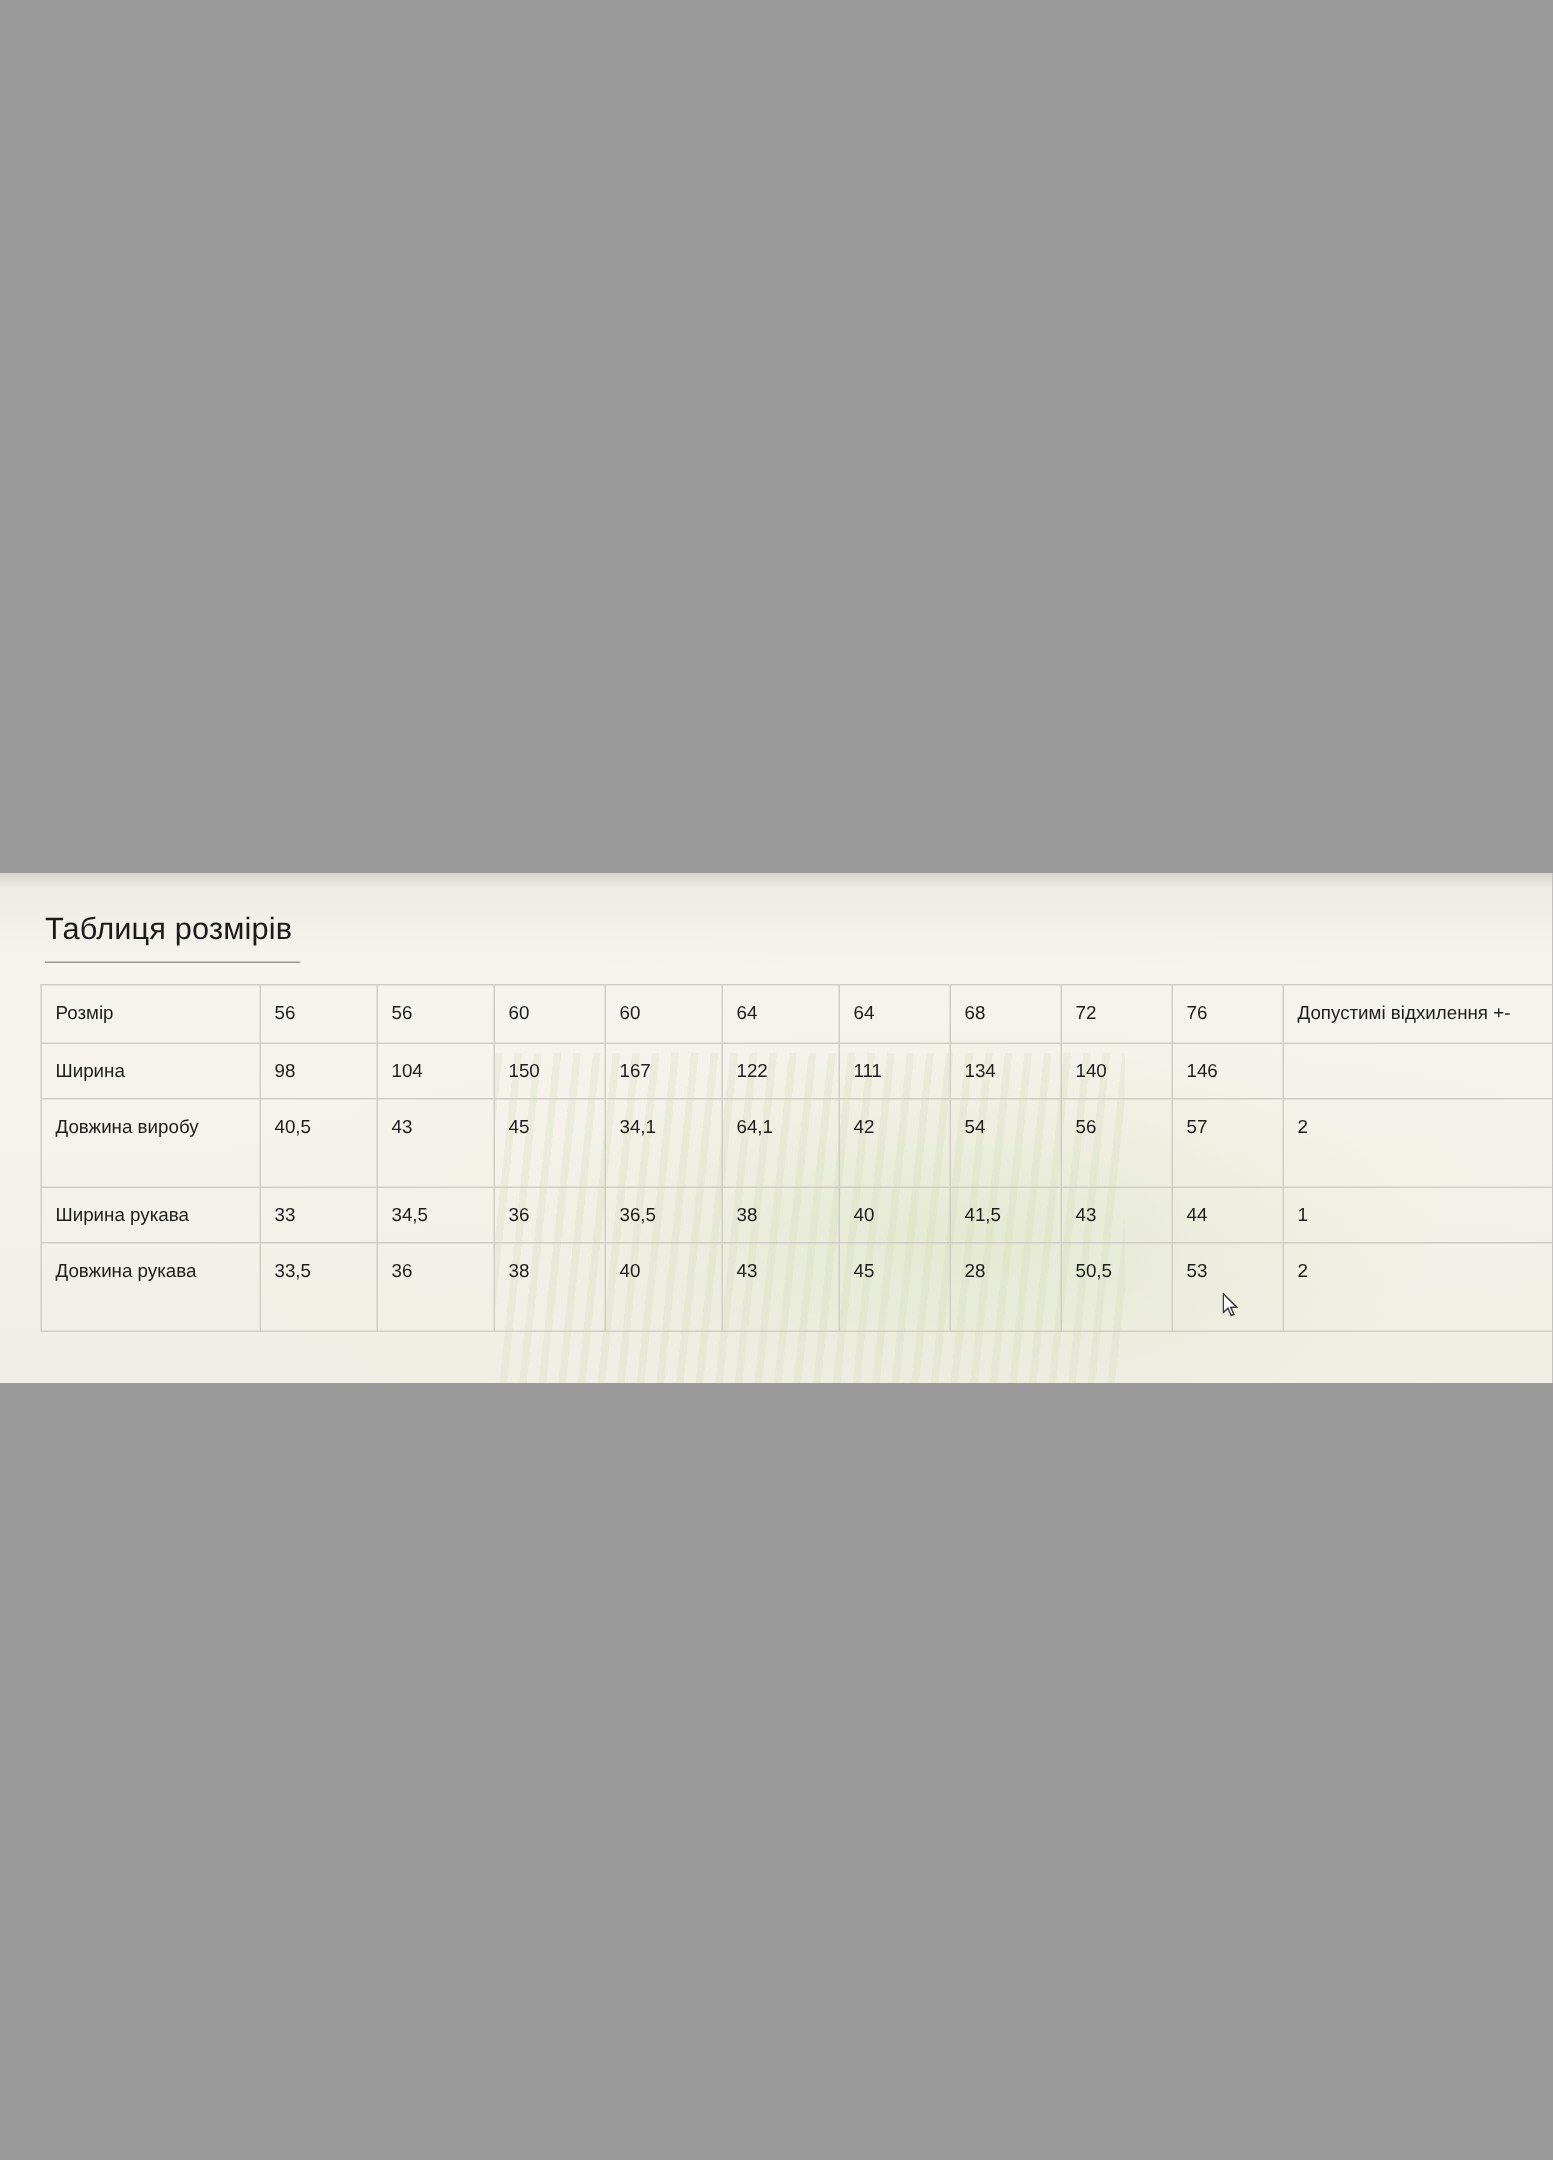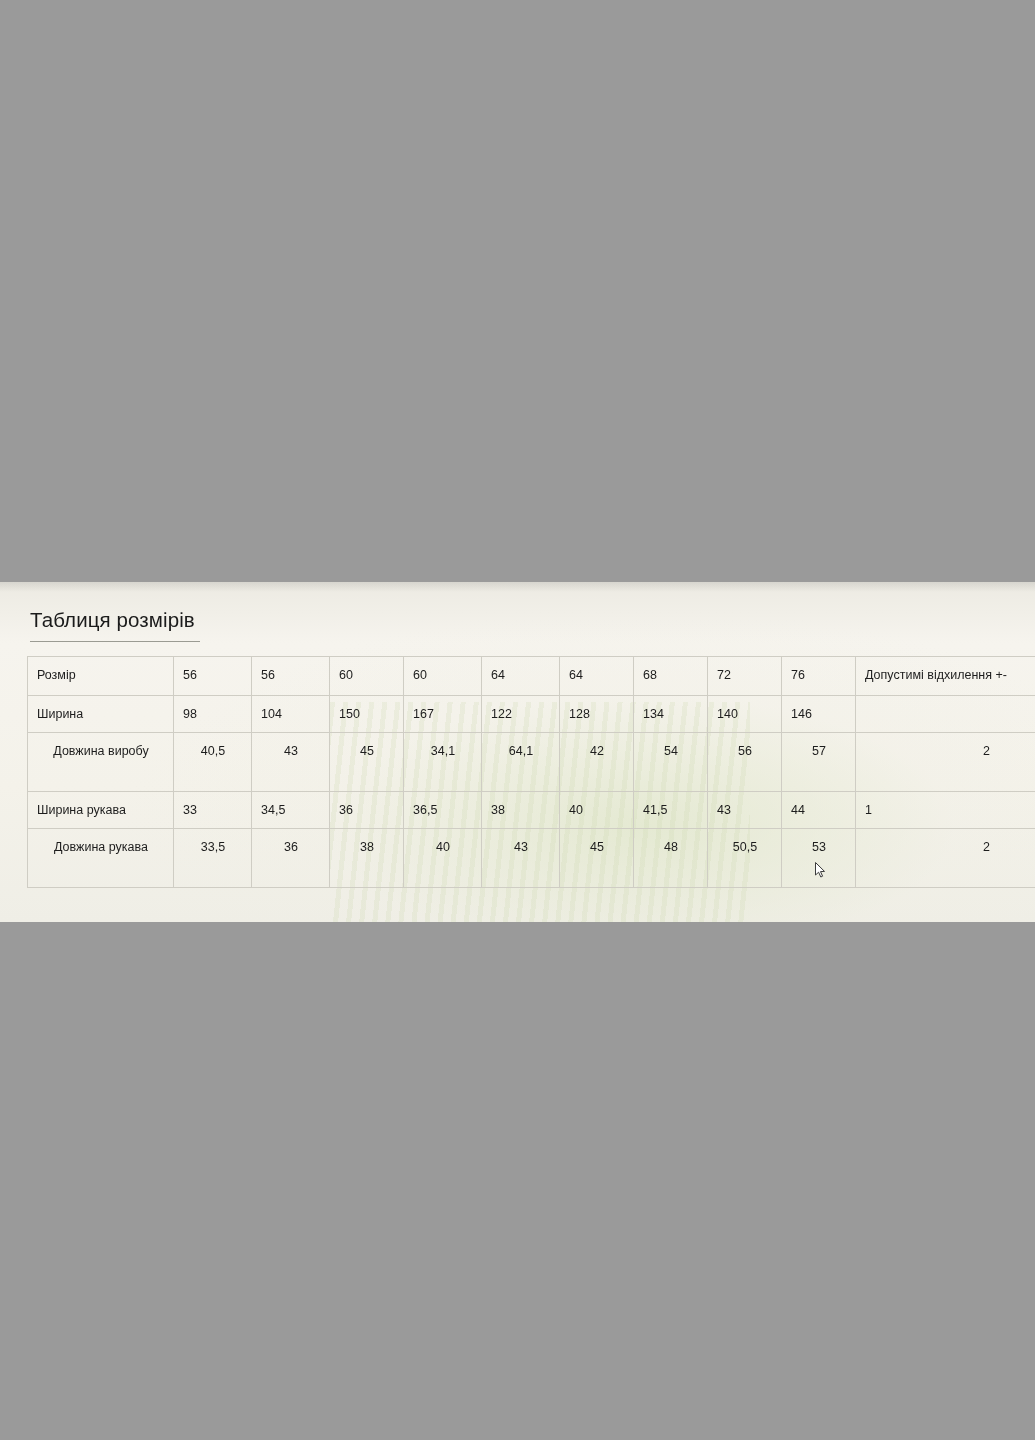--- a/index.html
+++ b/index.html
@@ -102,21 +102,20 @@
     width: 60px;
   }
   td.val-wide {
     width: 56px;
   }
   td.dev {
     width: 243px;
   }
   .row-tall td {
     height: 40px;
-    text-align: center;
   }
   #cursor {
     position: absolute;
     left: 815px;
     top: 862px;
     width: 12px;
     height: 17px;
     z-index: 20;
     pointer-events: none;
   }
@@ -148,21 +147,21 @@
             <td class="dev">Допустимі відхилення +-</td>
           </tr>
 
           <tr>
             <td class="label-cell">Ширина</td>
             <td class="val">98</td>
             <td class="val">104</td>
             <td class="val-wide">150</td>
             <td class="val">167</td>
             <td class="val">122</td>
-            <td class="val-wide">128</td>
+            <td class="val-wide">111</td>
             <td class="val-wide">134</td>
             <td class="val-wide">140</td>
             <td class="val-wide">146</td>
             <td class="dev"></td>
           </tr>
 
           <tr class="row-tall">
             <td class="label-cell">Довжина виробу</td>
             <td class="val">40,5</td>
             <td class="val">43</td>
@@ -191,21 +190,21 @@
           </tr>
 
           <tr class="row-tall">
             <td class="label-cell">Довжина рукава</td>
             <td class="val">33,5</td>
             <td class="val">36</td>
             <td class="val-wide">38</td>
             <td class="val">40</td>
             <td class="val">43</td>
             <td class="val-wide">45</td>
-            <td class="val-wide">48</td>
+            <td class="val-wide">28</td>
             <td class="val-wide">50,5</td>
             <td class="val-wide">53</td>
             <td class="dev">2</td>
           </tr>
         </tbody>
       </table>
 
     </div>
   </div>
 

